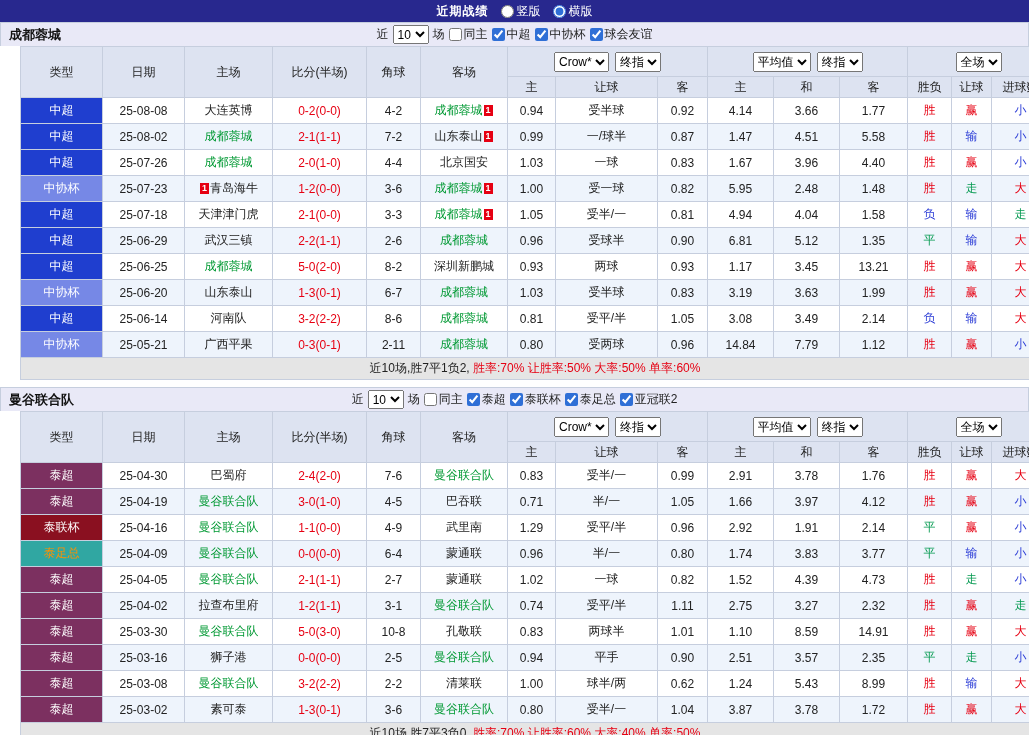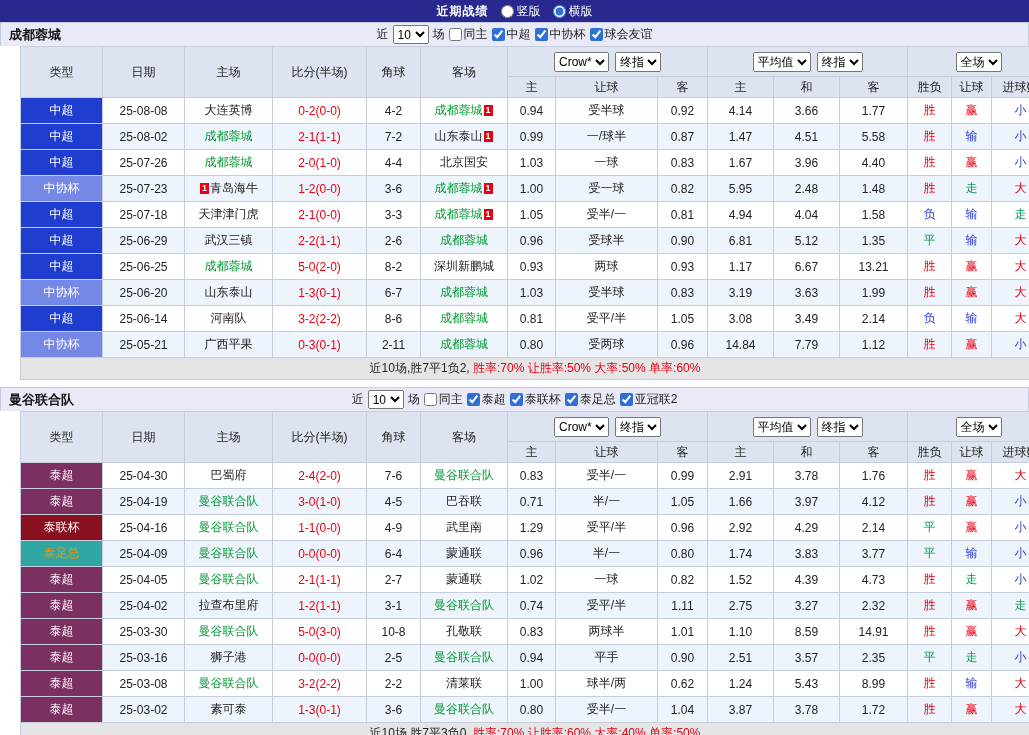--- a/index.html
+++ b/index.html
@@ -226,21 +226,21 @@
             <td class="type" style="background: rgb(31, 62, 207); color: rgb(255, 255, 255);">中超</td>
             <td class="">25-06-25</td>
             <td class="team"><span class="focus">成都蓉城</span></td>
             <td class="score">5-0(2-0)</td>
             <td class="">8-2</td>
             <td class="team"><span>深圳新鹏城</span></td>
             <td class="num">0.93</td>
             <td class="">两球</td>
             <td class="num">0.93</td>
             <td class="num">1.17</td>
-            <td class="num">6.67</td>
+            <td class="num">3.45</td>
             <td class="num">13.21</td>
             <td class="res" style="color: rgb(230, 0, 18); font-weight: normal;">胜</td>
             <td class="res" style="color: rgb(230, 0, 18); font-weight: normal;">赢</td>
             <td class="res" style="color: rgb(230, 0, 18); font-weight: normal;">大</td>
           </tr>
           <tr>
             <td class="type" style="background: rgb(118, 136, 230); color: rgb(255, 255, 255);">中协杯</td>
             <td class="">25-06-20</td>
             <td class="team"><span>山东泰山</span></td>
             <td class="score">1-3(0-1)</td>
@@ -412,21 +412,21 @@
             <td class="type" style="background: rgb(138, 16, 32); color: rgb(255, 255, 255);">泰联杯</td>
             <td class="">25-04-16</td>
             <td class="team"><span class="focus">曼谷联合队</span></td>
             <td class="score">1-1(0-0)</td>
             <td class="">4-9</td>
             <td class="team"><span>武里南</span></td>
             <td class="num">1.29</td>
             <td class="">受平/半</td>
             <td class="num">0.96</td>
             <td class="num">2.92</td>
-            <td class="num">4.29</td>
+            <td class="num">1.91</td>
             <td class="num">2.14</td>
             <td class="res" style="color: rgb(8, 155, 83); font-weight: normal;">平</td>
             <td class="res" style="color: rgb(230, 0, 18); font-weight: normal;">赢</td>
             <td class="res" style="color: rgb(43, 60, 214); font-weight: normal;">小</td>
           </tr>
           <tr>
             <td class="type" style="background: rgb(48, 167, 162); color: rgb(255, 144, 0);">泰足总</td>
             <td class="">25-04-09</td>
             <td class="team"><span class="focus">曼谷联合队</span></td>
             <td class="score">0-0(0-0)</td>

